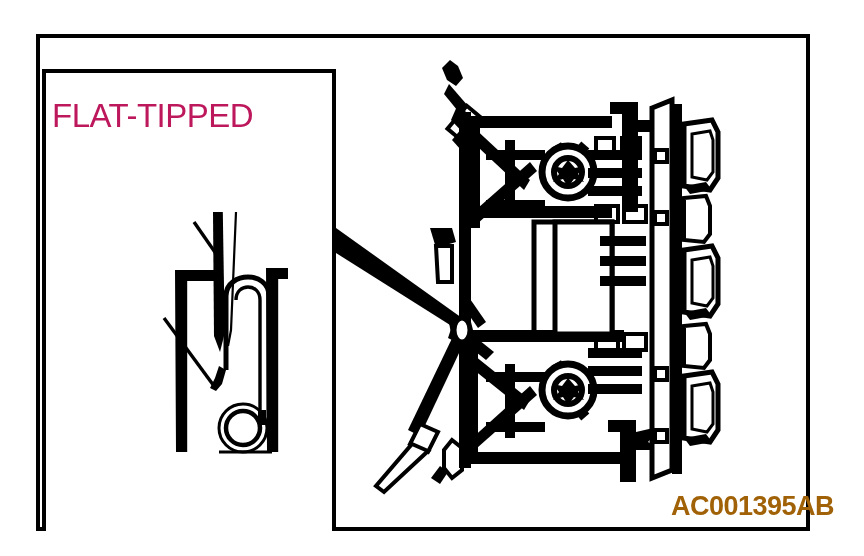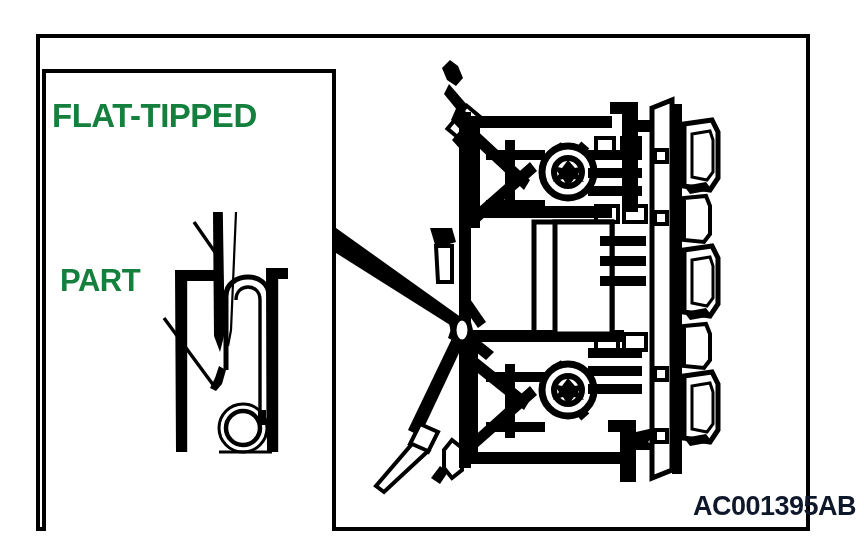--- a/index.html
+++ b/index.html
@@ -30,46 +30,46 @@
     top: 69px;
     width: 294px;
     height: 462px;
     border: 4px solid #000000;
     border-bottom: none;
     box-sizing: border-box;
     background: #ffffff;
   }
   .label {
     position: absolute;
-    color: #15803d;
-    font-weight: bold;
+    color: #be185d;
+    font-weight: normal;
     letter-spacing: -0.5px;
     white-space: nowrap;
     font-family: "Liberation Sans", sans-serif;
   }
   #label-screwdriver {
     left: 52px;
     top: 96px;
     font-size: 33px;
     line-height: 40px;
   }
   #label-claw {
     left: 60px;
     top: 262px;
     font-size: 31px;
     line-height: 38px;
   }
   #ref-code {
     position: absolute;
-    right: 8px;
+    right: 30px;
     bottom: 34px;
     font-size: 27px;
     font-weight: bold;
     letter-spacing: -0.5px;
-    color: #0f172a;
+    color: #a16207;
     font-family: "Liberation Sans", sans-serif;
     text-align: right;
   }
   svg.art {
     position: absolute;
     left: 0;
     top: 0;
     width: 864px;
     height: 556px;
     pointer-events: none;
@@ -82,21 +82,20 @@
 
   <div id="outer-frame"></div>
 
   <div id="detail-box"></div>
 
   <div class="label" id="label-screwdriver">
     <div>FLAT-TIPPED</div>
   </div>
 
   <div class="label" id="label-claw">
-    <div>PART</div>
   </div>
 
   <div id="ref-code">AC001395AB</div>
 
   <svg class="art" viewBox="0 0 864 556">
 
     <polygon points="336,228 336,253 458,330 462,318" fill="#000000"></polygon>
 
     <path d="M194,222 L219,258" stroke="#000000" stroke-width="3.4" fill="none"></path>
     <path d="M164,318 L214,386" stroke="#000000" stroke-width="3.4" fill="none"></path>

